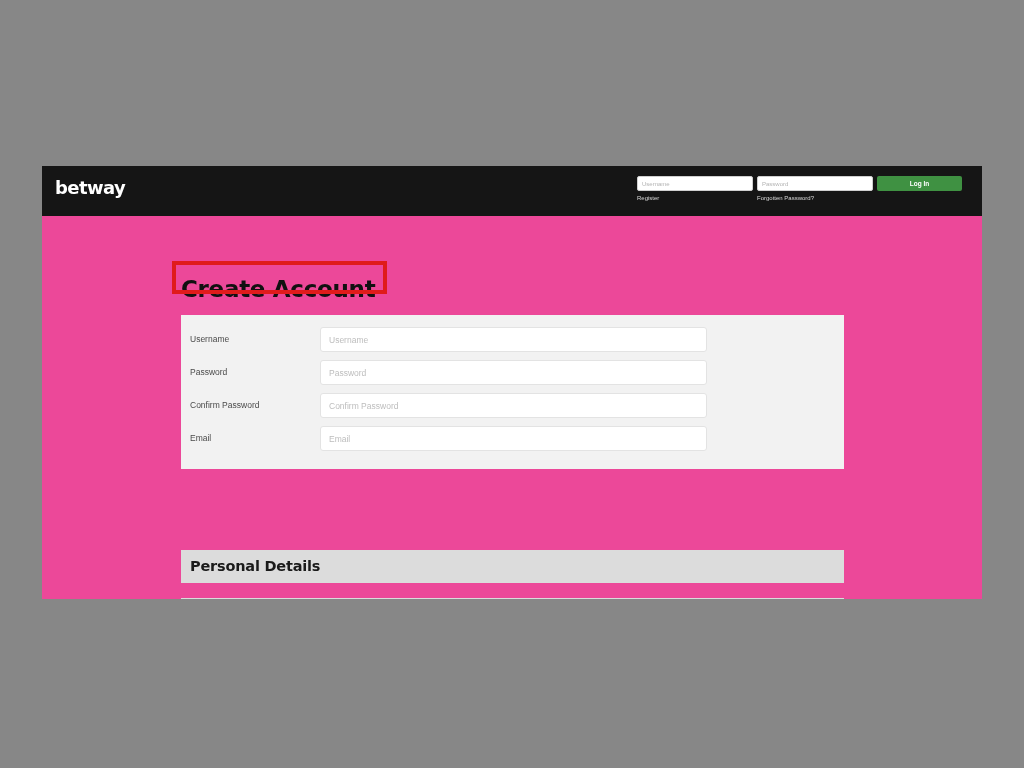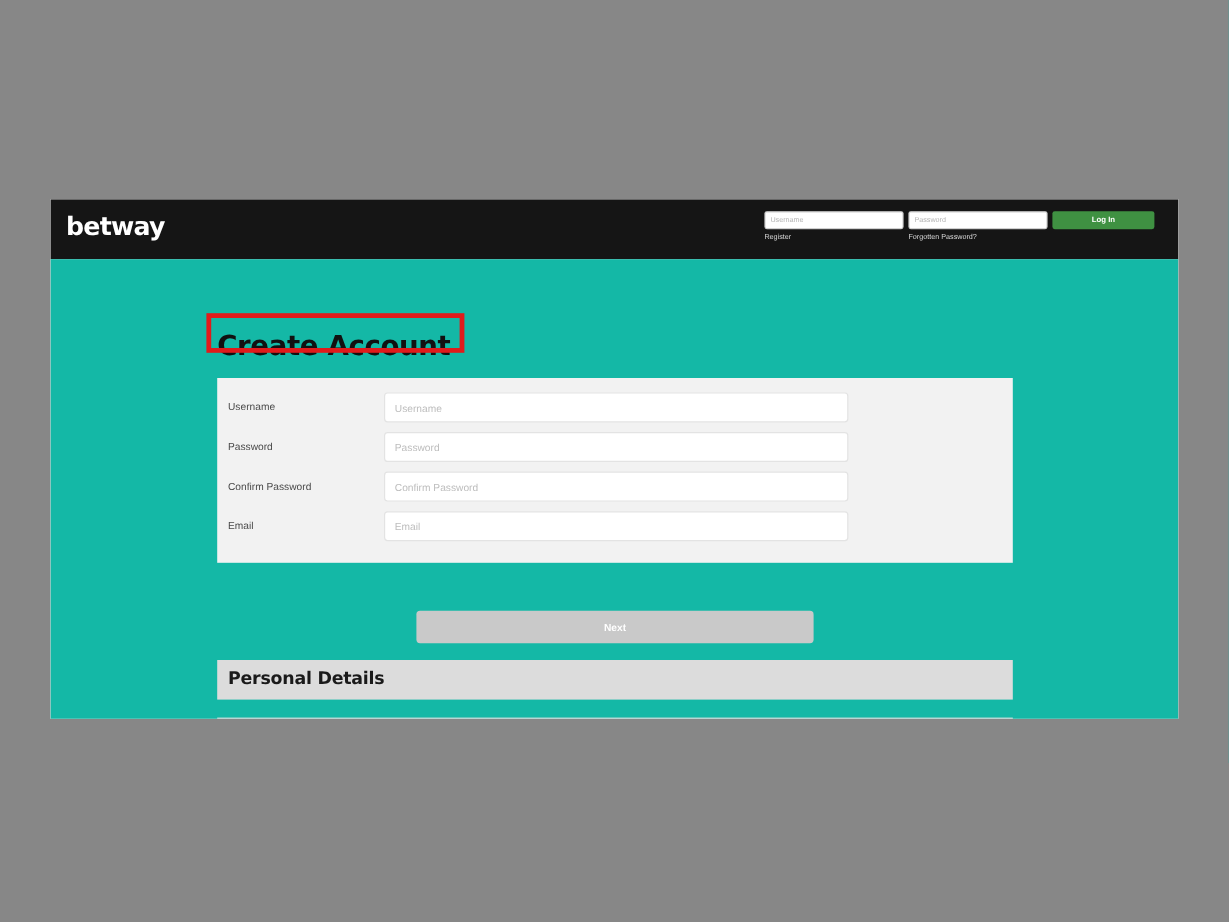--- a/index.html
+++ b/index.html
@@ -30,21 +30,21 @@
   .site-header {
     position: relative;
     height: 50px;
     background: #151515;
   }
   .brand-logo {
     position: absolute;
     left: 13px;
     top: 11px;
     color: #ffffff;
-    font-size: 21px;
+    font-size: 18px;
     font-weight: bold;
     letter-spacing: -0.6px;
     font-family: "DejaVu Sans", sans-serif;
   }
   .header-login {
     position: absolute;
     right: 13px;
     top: 10px;
     width: 332px;
     height: 32px;
@@ -91,21 +91,21 @@
     text-decoration: none;
     font-family: "Liberation Sans", sans-serif;
   }
   .hdr-link.register { left: 0px; }
   .hdr-link.forgot { left: 120px; }
 
   
   .page-body {
     position: relative;
     height: 467px;
-    background: #14b8a6;
+    background: #ec4899;
   }
 
   .page-title {
     position: absolute;
     left: 139px;
     top: 45px;
     font-size: 23px;
     font-weight: bold;
     color: #111111;
     letter-spacing: -0.3px;
@@ -241,21 +241,20 @@
         </div>
 
         <div class="form-row">
           <label class="form-label">Email</label>
           <input class="form-input" type="text" placeholder="Email" style="">
         </div>
 
       </div>
     </div>
 
-    <button class="next-btn">Next</button>
 
     <div class="panel" id="panel-personal">
       <div class="panel-head">Personal Details</div>
     </div>
 
     <div class="panel" id="panel-contact">
       <div class="panel-head">Contact Details</div>
     </div>
 
   </div>

